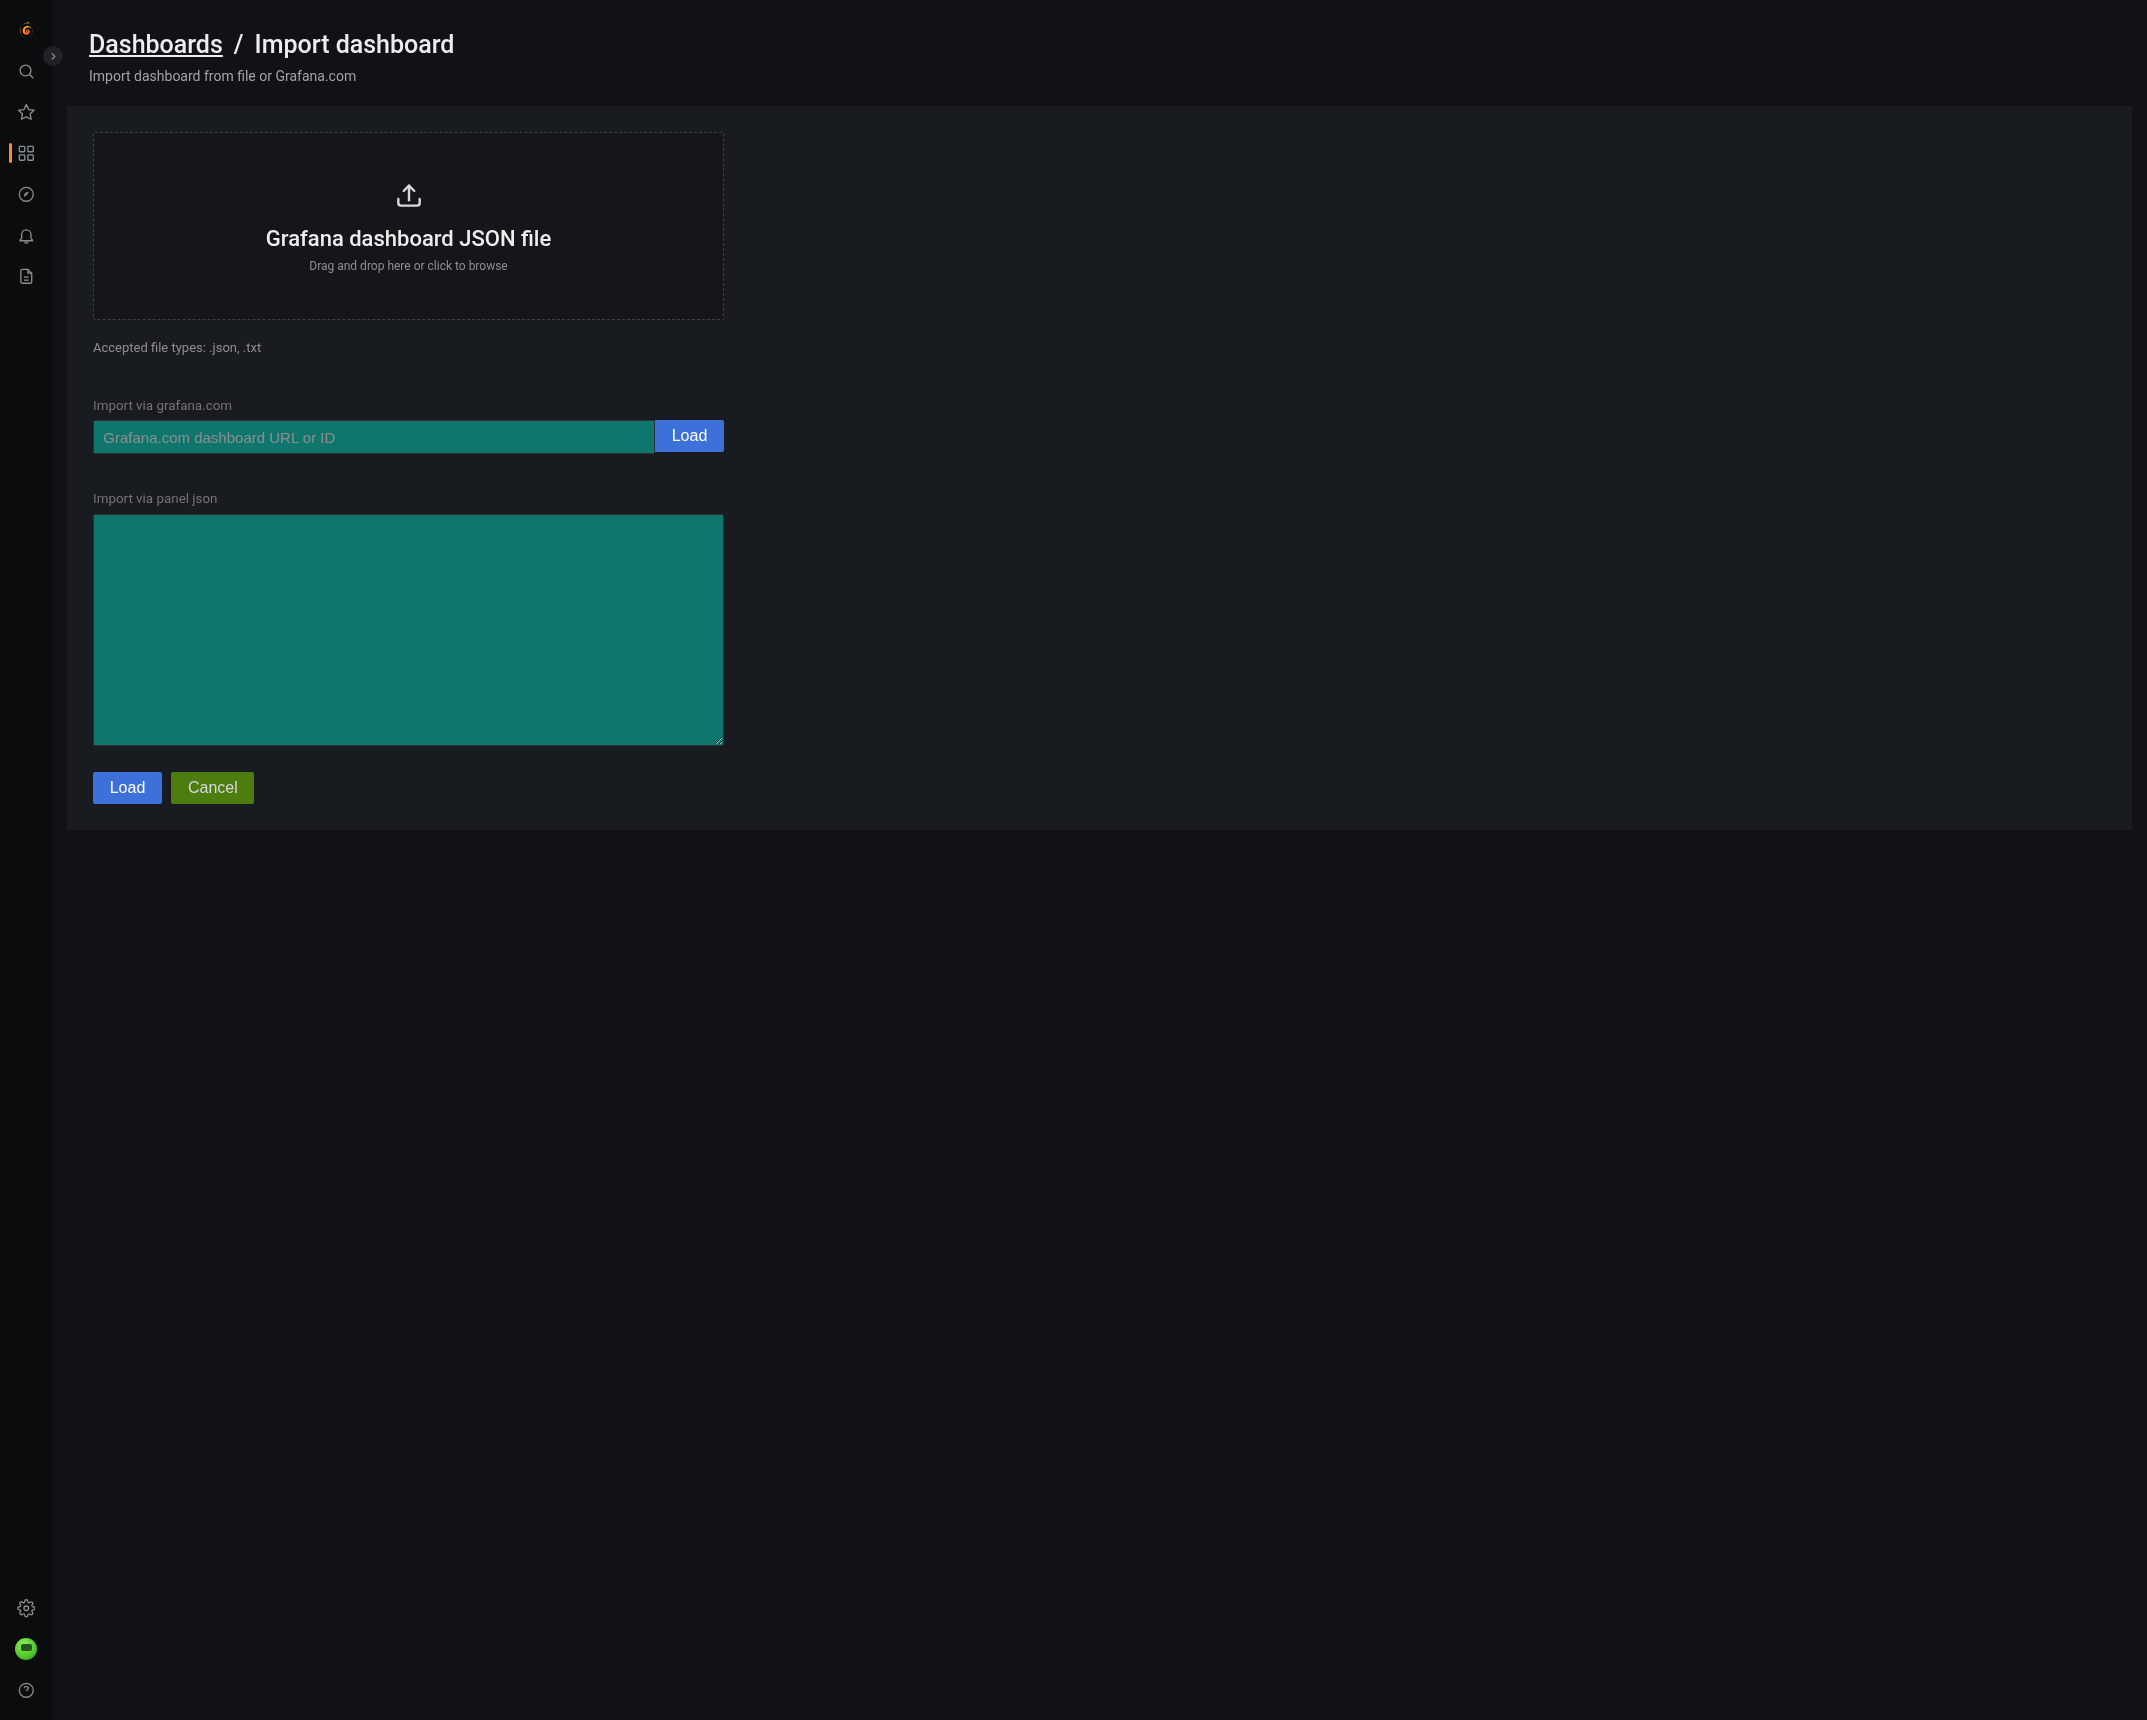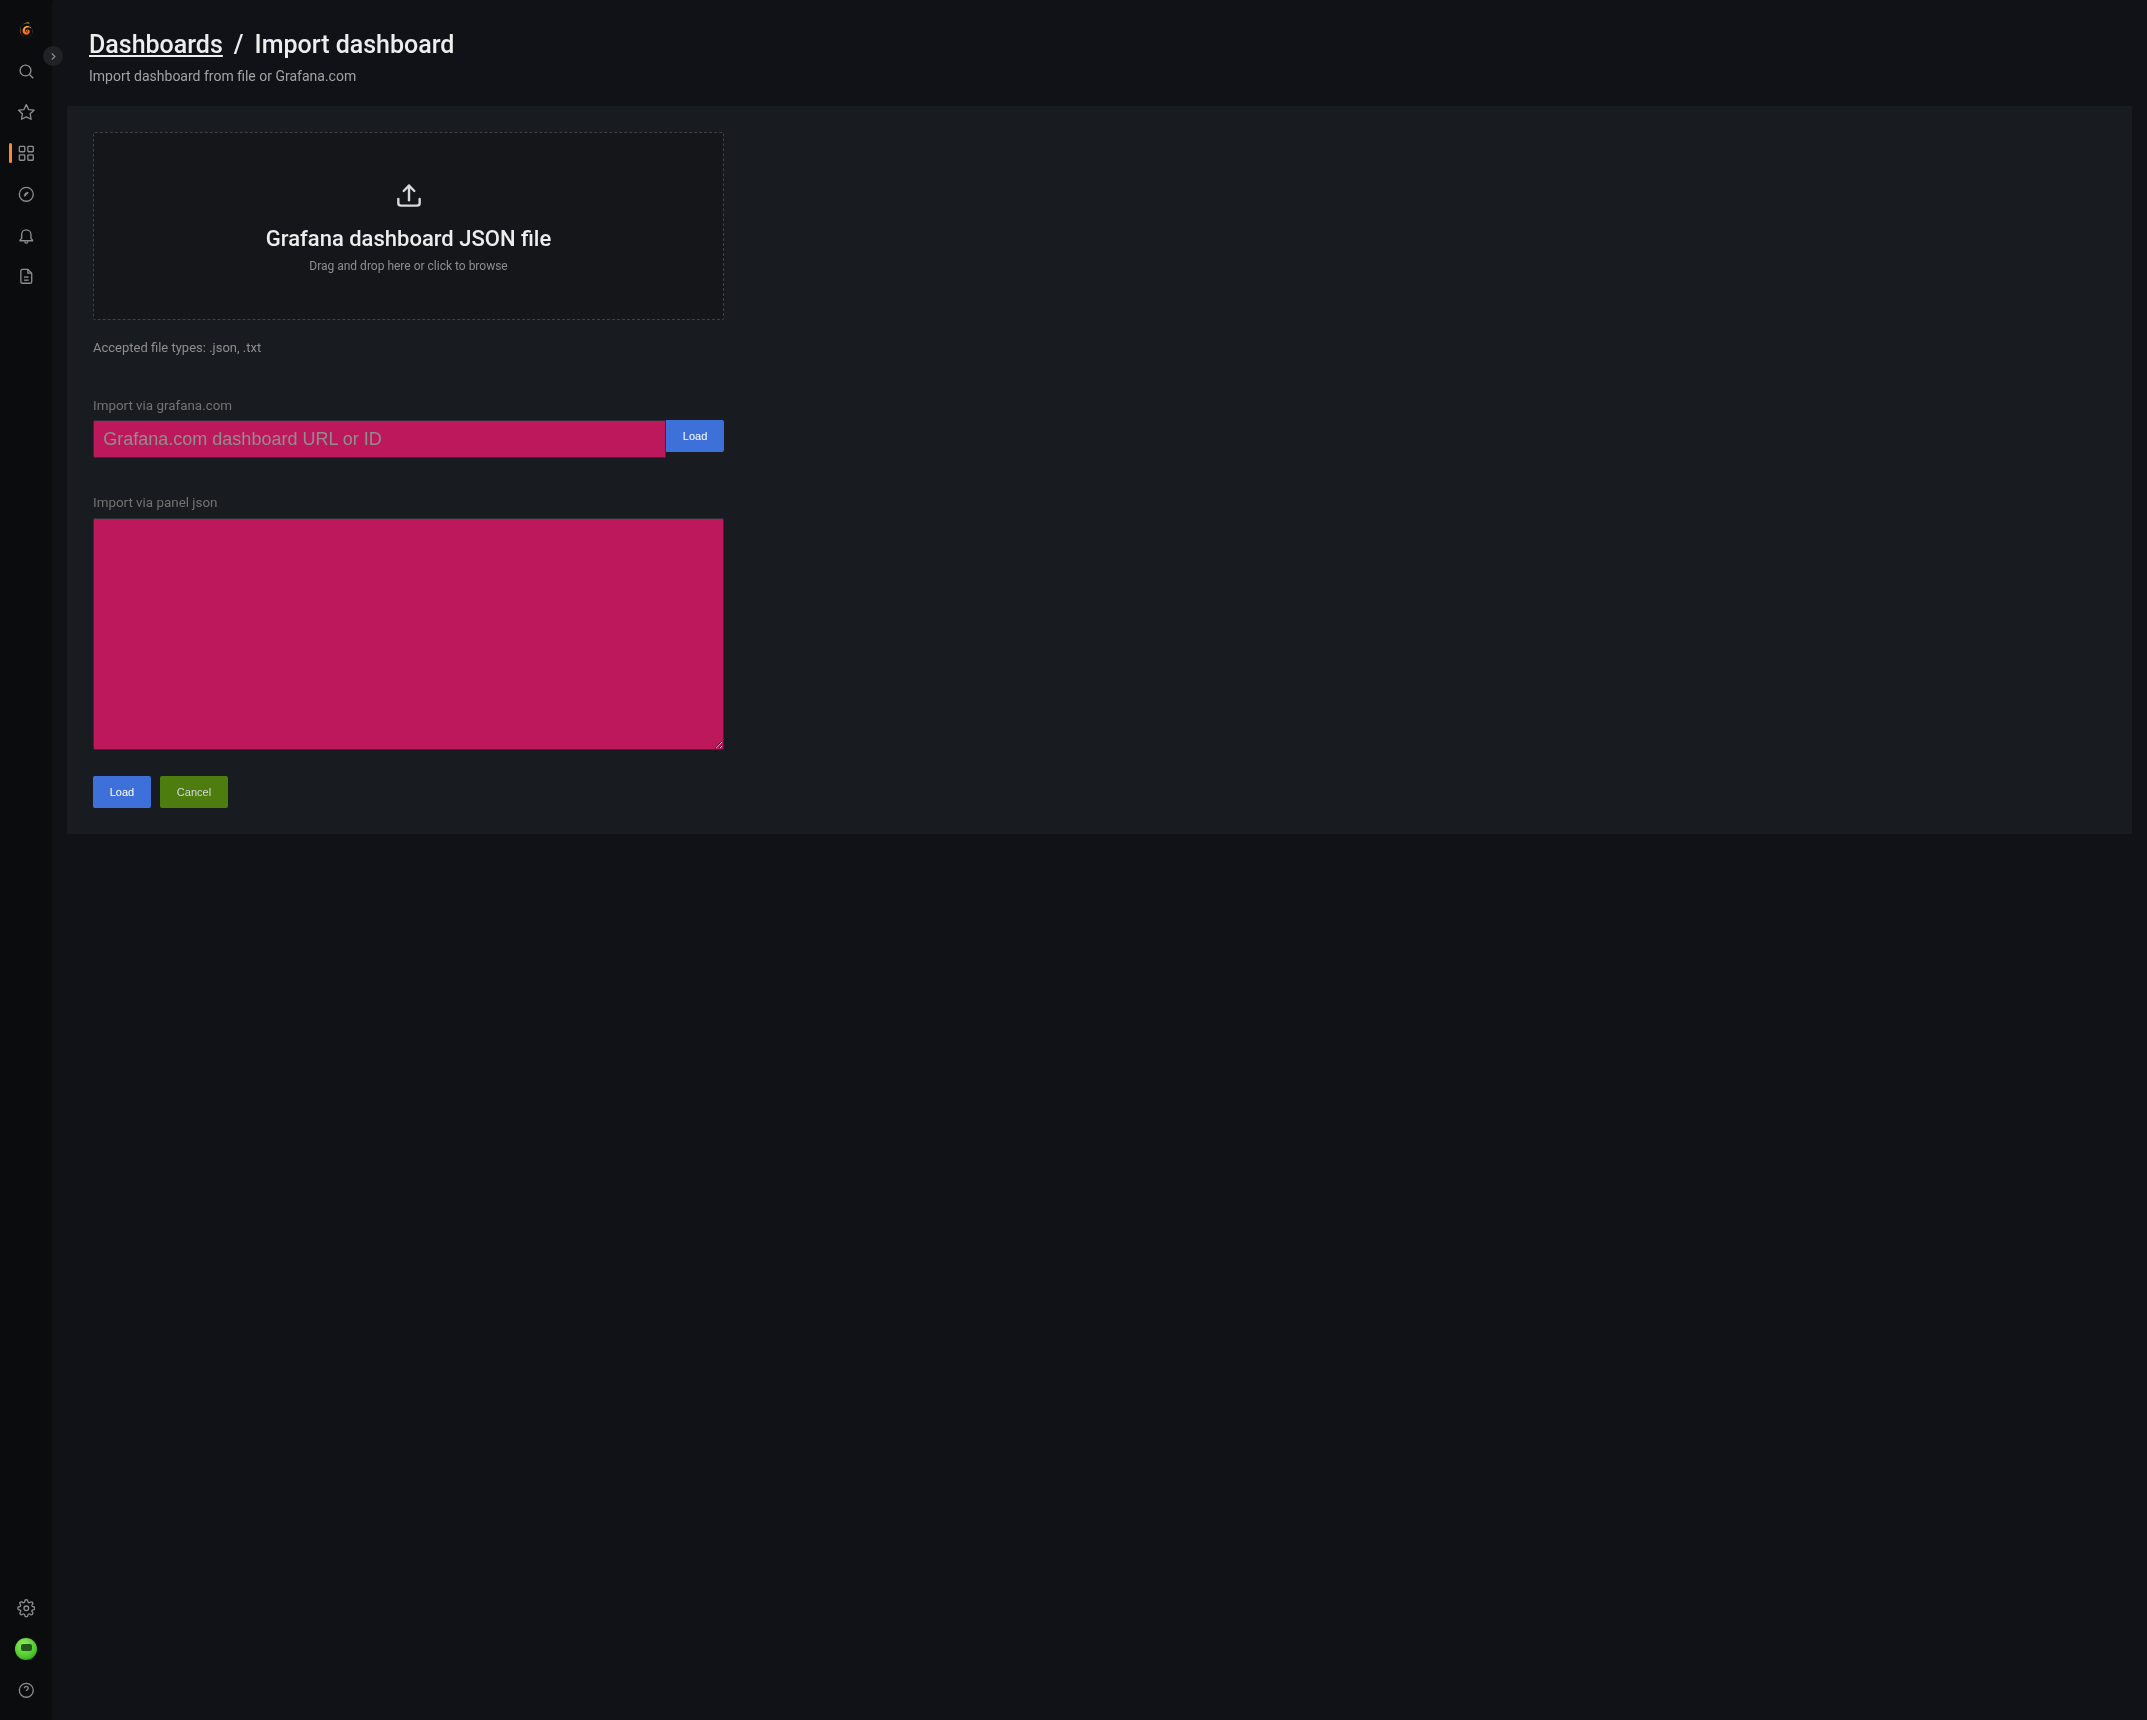--- a/index.html
+++ b/index.html
@@ -204,25 +204,25 @@
       color: #737373;
       margin-bottom: 7.4px;
     }
 
     .input-row {
       display: flex;
     }
 
     input[type="text"], textarea {
       flex: 1;
-      background-color: #be185d;
+      background-color: #0f766e;
       border: 0.9px solid #2f2f35;
       color: #ccccdc;
       padding: 7.4px 9.3px;
-      font-size: 18px;
+      font-size: 15px;
       border-radius: 1.9px 0 0 1.9px;
       outline: none;
     }
 
     input[type="text"]::placeholder {
       color: #8e8e8e;
     }
 
     textarea {
       width: 100%;
@@ -230,21 +230,21 @@
       border-radius: 1.9px;
       resize: vertical;
       font-family: inherit;
     }
 
     .btn {
       background-color: #3d71d9;
       color: #fff;
       border: none;
       padding: 0 16.7px;
-      font-size: 11px;
+      font-size: 16px;
       cursor: pointer;
       border-radius: 1.9px;
       height: 32px;
       display: inline-flex;
       align-items: center;
       justify-content: center;
     }
 
     .btn.secondary {
       background-color: #4d7c0f;

